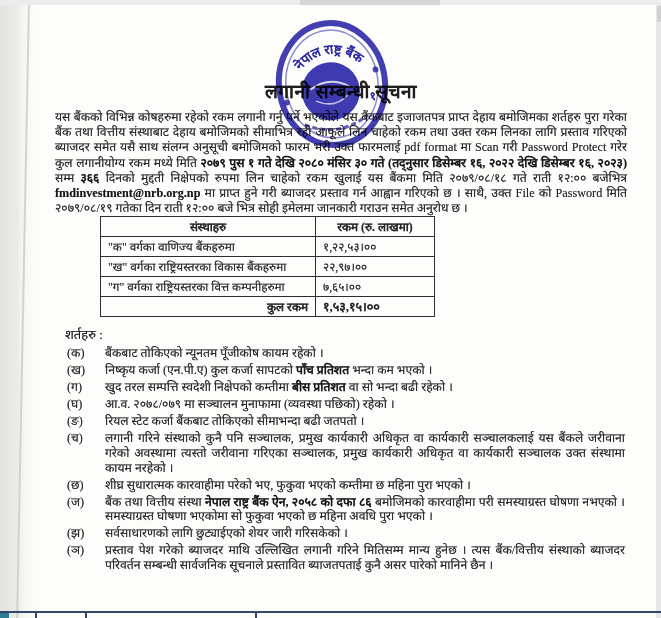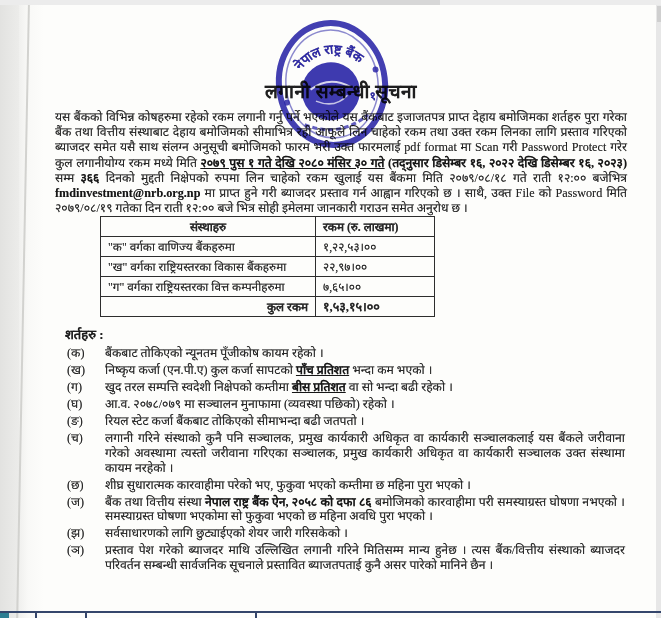--- a/index.html
+++ b/index.html
@@ -38,38 +38,38 @@
     z-index:6;mix-blend-mode:multiply;opacity:.93;
     transform:rotate(-7deg);pointer-events:none;
   }
 
   .intro{
     margin:6px 0 0 0;text-align:justify;
     font-size:12.2px;line-height:15.2px;
   }
   .seg{white-space:pre-wrap;}
   .b{font-weight:bold;color:#161616;margin-top:28px;}
-  .bu{font-weight:bold;color:#161616;text-decoration:underline;margin-top:46px;}
+  .bu{font-weight:bold;color:#161616;margin-top:46px;}
 
   table.inst{
     border-collapse:collapse;margin:0 0 0 45px;
     font-size:11.8px;table-layout:fixed;
   }
   table.inst th,table.inst td{
     border:1.5px solid #2d2d2d;padding:1px 7px;height:16px;
     white-space:nowrap;overflow:hidden;
   }
   th.col-inst{width:200px;text-align:center;font-weight:bold;}
-  th.col-amt{width:104px;text-align:left;font-weight:bold;}
+  th.col-amt{width:104px;text-align:center;font-weight:bold;}
   td.cell-inst{text-align:left;}
   td.cell-amt{text-align:left;padding-right:14px;}
   td.total{font-weight:bold;text-align:right;}
   td.total-amt{font-weight:bold;font-size:12.6px;}
 
-  .cond-heading{margin:8px 0 3px 10px;font-size:13px;font-weight:bold;color:#1c1c1c;}
+  .cond-heading{margin:8px 0 3px 10px;font-size:13px;font-weight:normal;color:#1c1c1c;}
   .cond-list{margin-left:12px;}
   .cond{display:flex;margin-bottom:2px;font-size:12.2px;line-height:14.9px;}
   .cond-label{flex:0 0 38px;}
   .cond-text{flex:1;text-align:justify;padding-right:2px;}
 
   
   .frag{position:absolute;left:0;right:0;bottom:0;height:7px;z-index:7;}
   .frag-line{position:absolute;top:0;left:0;right:0;height:2px;background:#35466b;}
   .frag-teal{position:absolute;top:2px;left:0;width:9px;height:5px;background:#2d7e92;}
   .frag-tick{position:absolute;top:2px;width:2px;height:5px;background:#35466b;}

